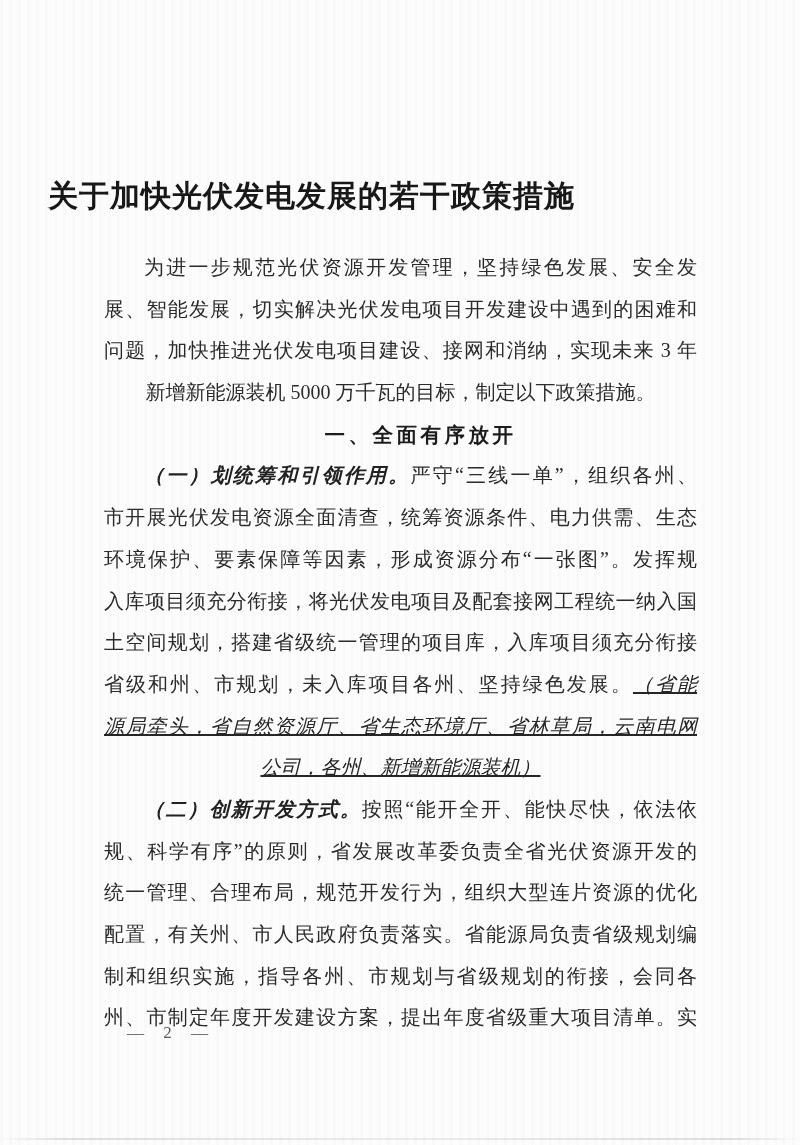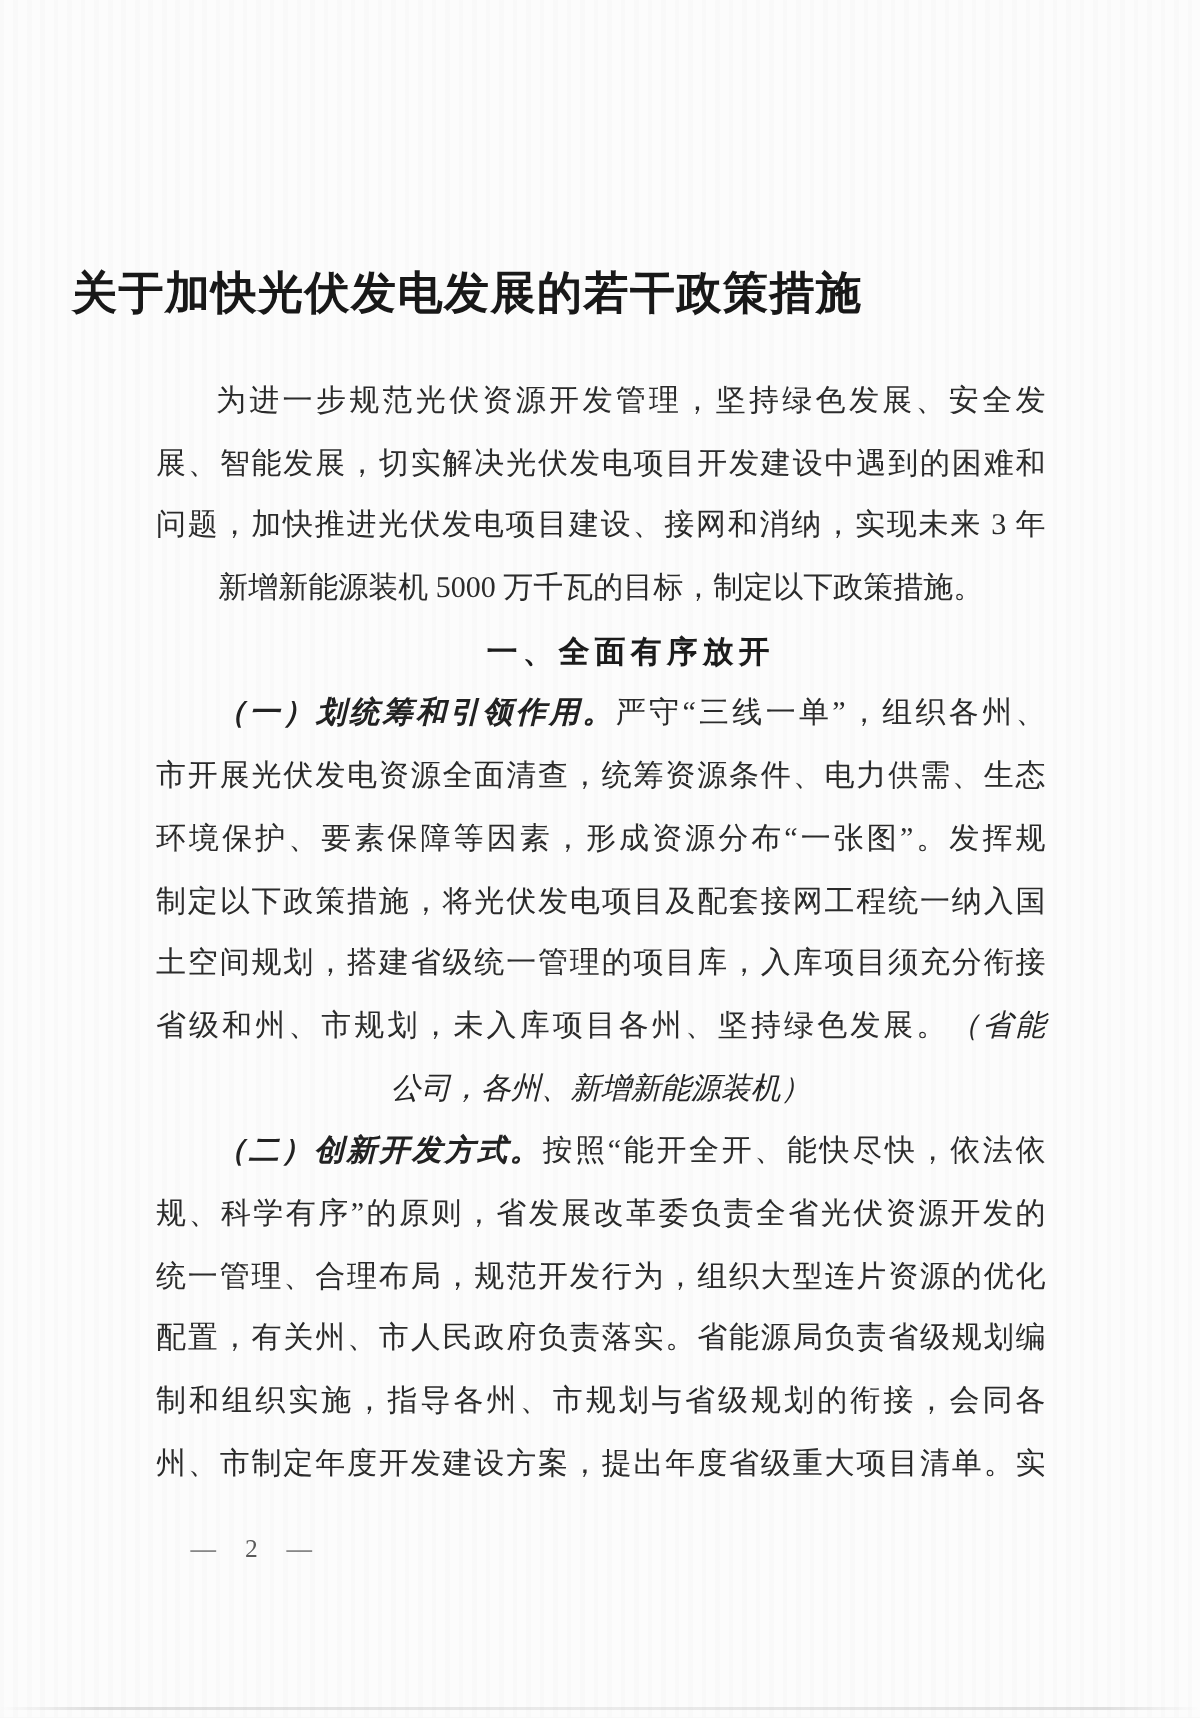--- a/index.html
+++ b/index.html
@@ -61,20 +61,21 @@
   }
   .seg-body { }
   .seg-item {
     font-weight: bold;
     font-style: italic;
     color: #222222;
   }
   .seg-kai {
     font-style: italic;
     color: #262626;
+    text-decoration: underline;
   }
   .seg-section {
     font-family: Liberation Sans, sans-serif;
     font-weight: bold;
     font-size: 20.5px;
     letter-spacing: 3.5px;
     color: #1c1c1c;
   }
   .doc-footer {
     position: absolute;
@@ -109,23 +110,24 @@
 
   <div class="doc-body">
       <div class="line indent justify"><span class="seg-body">为进一步规范光伏资源开发管理，坚持绿色发展、安全发</span></div>
       <div class="line justify"><span class="seg-body">展、智能发展，切实解决光伏发电项目开发建设中遇到的困难和</span></div>
       <div class="line justify"><span class="seg-body">问题，加快推进光伏发电项目建设、接网和消纳，实现未来 3 年</span></div>
       <div class="line"><span class="seg-body">新增新能源装机 5000 万千瓦的目标，制定以下政策措施。</span></div>
       <div class="line indent"><span class="seg-section">一、全面有序放开</span></div>
       <div class="line indent justify"><span class="seg-item">（一）划统筹和引领作用。</span><span class="seg-body">严守“三线一单”，组织各州、</span></div>
       <div class="line justify"><span class="seg-body">市开展光伏发电资源全面清查，统筹资源条件、电力供需、生态</span></div>
       <div class="line justify"><span class="seg-body">环境保护、要素保障等因素，形成资源分布“一张图”。发挥规</span></div>
-      <div class="line justify"><span class="seg-body">制定以下政策措施，将光伏发电项目及配套接网工程统一纳入国</span></div>
+      <div class="line justify"><span class="seg-body">入库项目须充分衔接，将光伏发电项目及配套接网工程统一纳入国</span></div>
       <div class="line justify"><span class="seg-body">土空间规划，搭建省级统一管理的项目库，入库项目须充分衔接</span></div>
       <div class="line justify"><span class="seg-body">省级和州、市规划，未入库项目各州、坚持绿色发展。</span><span class="seg-kai">（省能</span></div>
+      <div class="line justify"><span class="seg-kai">源局牵头，省自然资源厅、省生态环境厅、省林草局，云南电网</span></div>
       <div class="line"><span class="seg-kai">公司，各州、新增新能源装机）</span></div>
       <div class="line indent justify"><span class="seg-item">（二）创新开发方式。</span><span class="seg-body">按照“能开全开、能快尽快，依法依</span></div>
       <div class="line justify"><span class="seg-body">规、科学有序”的原则，省发展改革委负责全省光伏资源开发的</span></div>
       <div class="line justify"><span class="seg-body">统一管理、合理布局，规范开发行为，组织大型连片资源的优化</span></div>
       <div class="line justify"><span class="seg-body">配置，有关州、市人民政府负责落实。省能源局负责省级规划编</span></div>
       <div class="line justify"><span class="seg-body">制和组织实施，指导各州、市规划与省级规划的衔接，会同各</span></div>
       <div class="line justify"><span class="seg-body">州、市制定年度开发建设方案，提出年度省级重大项目清单。实</span></div>
     </div>
 
   <div class="doc-footer">— 2 —</div>

